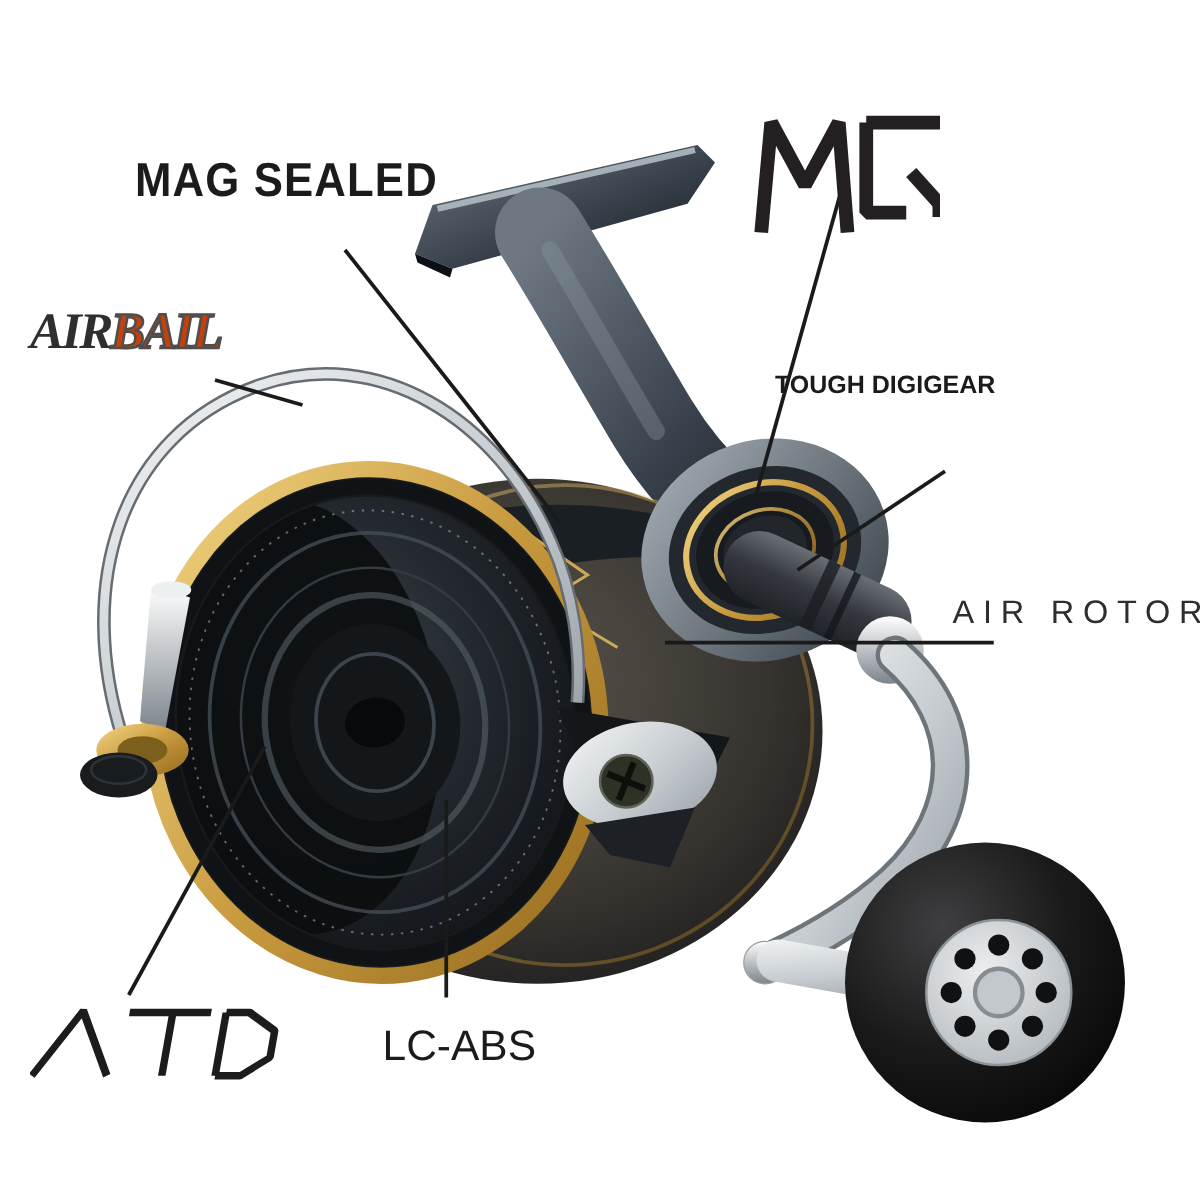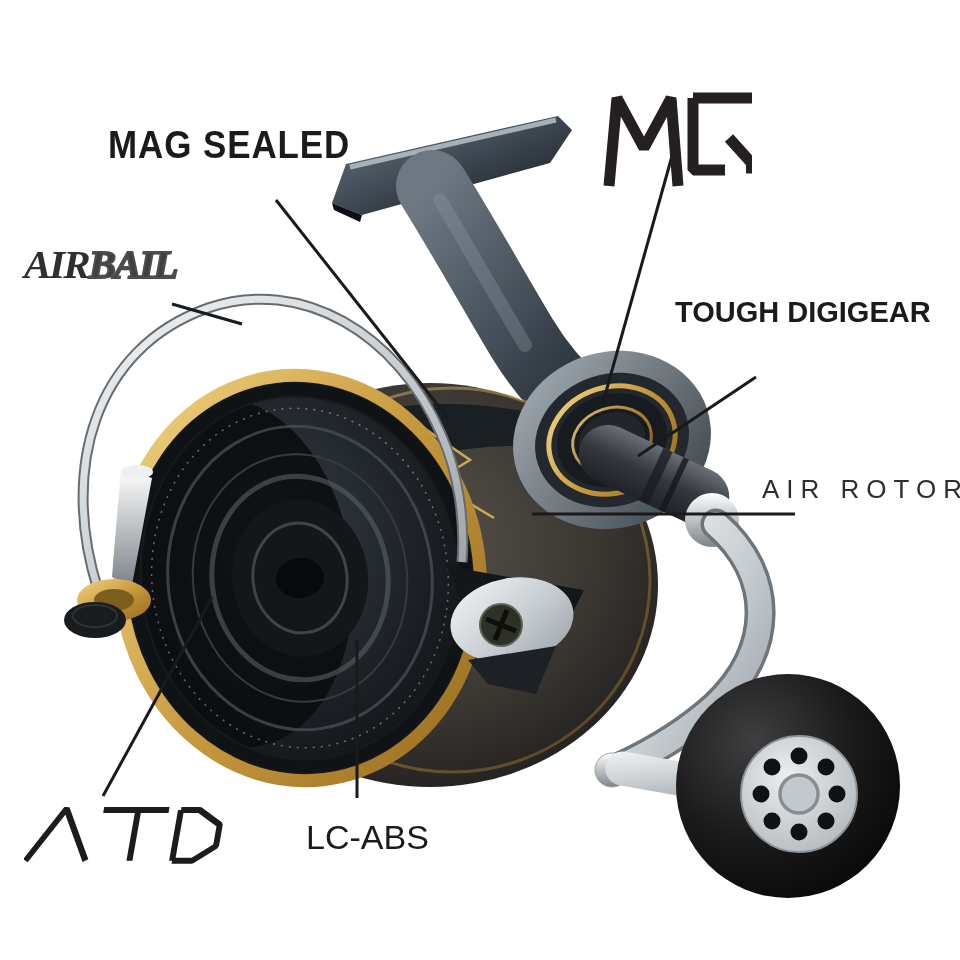--- a/index.html
+++ b/index.html
@@ -3,26 +3,26 @@
 <meta charset="utf-8">
 <style>
   html,body{margin:0;padding:0;background:#ffffff;}
   .stage{position:relative;width:960px;height:960px;background:#ffffff;overflow:hidden;
          font-family:"Liberation Sans",sans-serif;}
   svg.art{position:absolute;left:0;top:0;}
   .label{position:absolute;color:#1b1b1b;white-space:nowrap;line-height:1;
          font-family:"Liberation Sans",sans-serif;}
   .mag{left:108px;top:126px;font-size:38px;font-weight:800;letter-spacing:1px;
        transform:scaleX(.92);transform-origin:left top;}
-  .tough{left:675px;top:298px;font-size:29px;font-weight:700;}
+  .tough{left:620px;top:298px;font-size:20px;font-weight:700;}
   .rotor{left:762px;top:476px;font-size:26px;font-weight:500;letter-spacing:7px;color:#2e2e2e;}
   .lcabs{left:306px;top:820px;font-size:34px;font-weight:400;}
   .airbail{left:24px;top:244px;font-family:"Liberation Serif",serif;font-style:italic;
            font-weight:700;font-size:41px;letter-spacing:-2px;color:#2f2f2f;}
-  .airbail .bail{color:#404040;-webkit-text-stroke:2px #4e4e4e;
+  .airbail .bail{color:#c2410c;-webkit-text-stroke:2px #4e4e4e;
                  text-shadow:0 0 1px #555;}
   .logo{position:absolute;}
   .mq-logo{left:596px;top:86px;}
   .atd-logo{left:24px;top:786px;}
 </style>
 </head>
 <body>
 
 <div class="stage">
 

